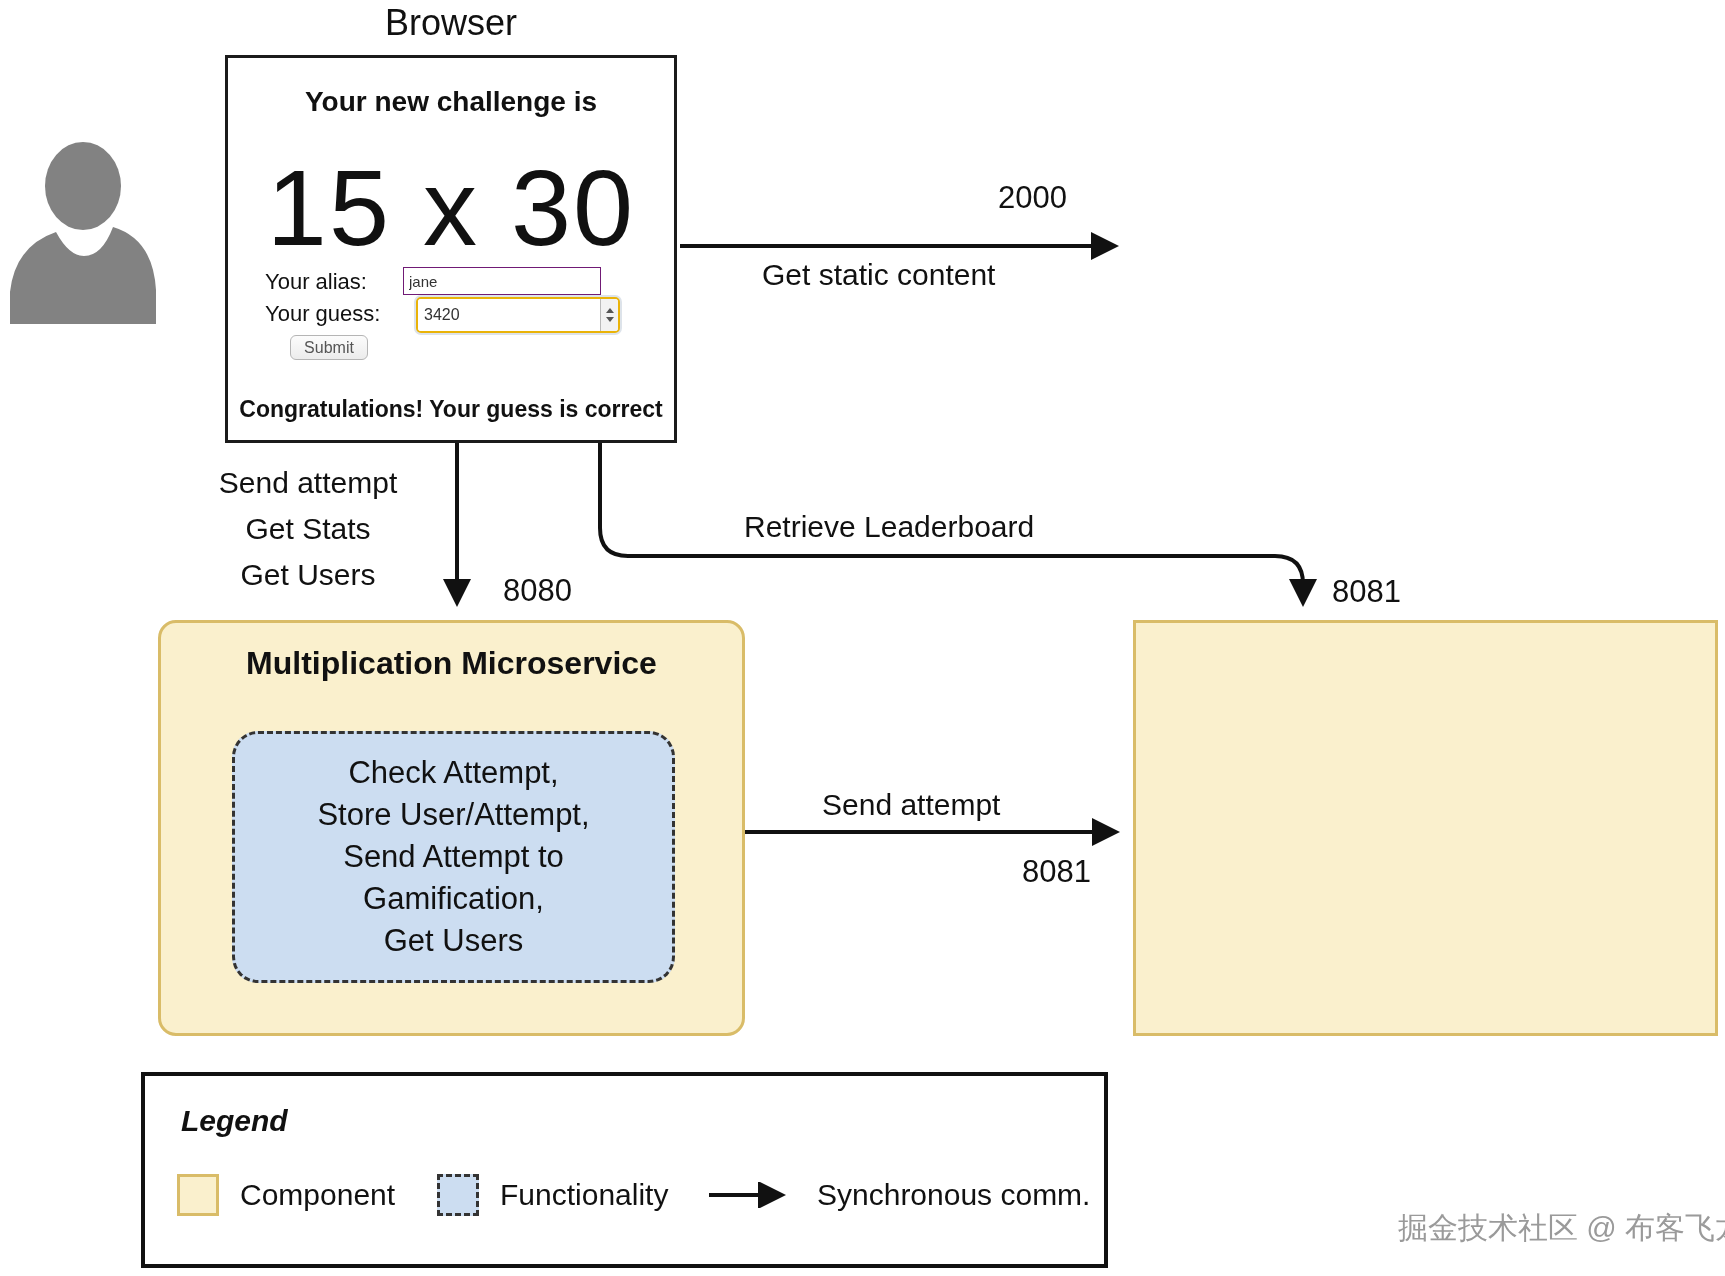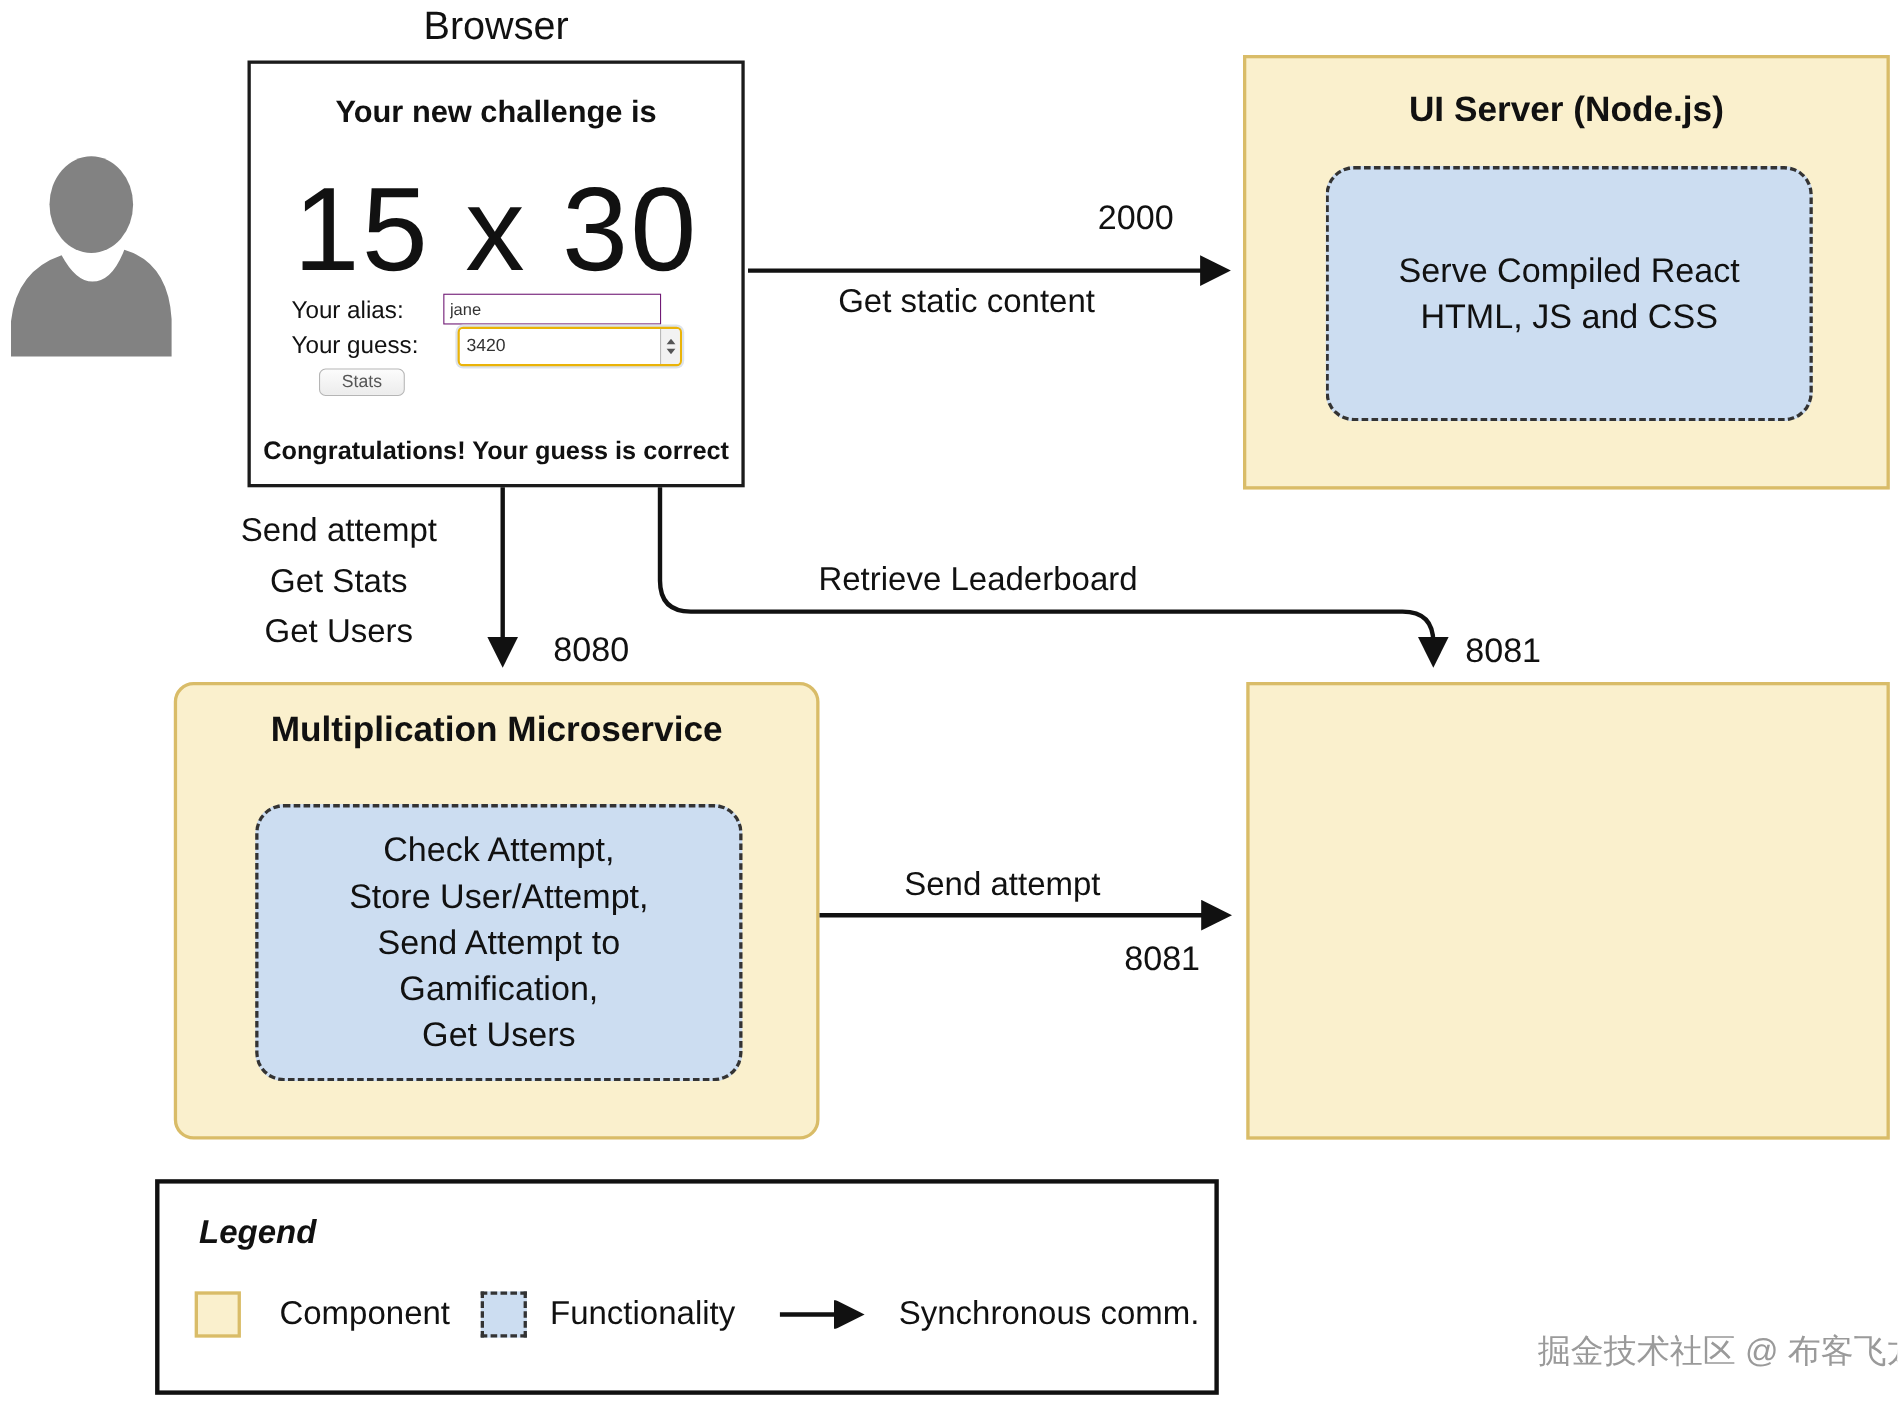--- a/index.html
+++ b/index.html
@@ -92,30 +92,25 @@
 
     <div class="bw-label" style="left:37px;top:243px;">Your guess:</div>
     <div class="guess-wrap" style="left:188px;top:239px;width:200px;height:32px;">
       <input value="3420" style="">
       <div class="spinner">
         <div class="tri-up"></div>
         <div class="tri-down"></div>
       </div>
     </div>
 
-    <button class="submit-btn" style="left:62px;top:277px;width:78px;height:25px;">Stats</button>
+    <button class="submit-btn" style="left:62px;top:277px;width:78px;height:25px;">Submit</button>
 
     <div class="bw-result" style="top:338px;">Congratulations! Your guess is correct</div>
   </div>
 
-  <div class="abs component-box" style="left:1130px;top:50px;width:588px;height:395px;">
-    <div class="box-title" style="position:absolute;top:28px;left:0;">UI Server (Node.js)</div>
-    <div class="abs func-box" style="left:72px;top:98px;width:443px;height:232px;">Serve Compiled React
-HTML, JS and CSS</div>
-  </div>
 
   <div class="abs component-box" style="left:158px;top:620px;width:587px;height:416px;border-radius:18px;">
     <div class="box-title" style="position:absolute;top:22px;left:0;">Multiplication Microservice</div>
     <div class="abs func-box" style="left:71px;top:108px;width:443px;height:252px;">Check Attempt,
 Store User/Attempt,
 Send Attempt to
 Gamification,
 Get Users</div>
   </div>
 
@@ -145,21 +140,21 @@
   <div class="abs conn-label" style="left:744px;top:510px;">Retrieve Leaderboard</div>
   <div class="abs port" style="left:1332px;top:574px;">8081</div>
 
   <div class="abs conn-label" style="left:822px;top:788px;">Send attempt</div>
   <div class="abs port" style="left:1022px;top:854px;">8081</div>
 
   <div class="abs legend-box" style="left:141px;top:1072px;width:967px;height:196px;">
     <div class="legend-title">Legend</div>
 
     <div class="swatch-component" style="left:32px;top:98px;"></div>
-    <div class="legend-label" style="left:109px;top:102px;">Component</div>
+    <div class="legend-label" style="left:95px;top:102px;">Component</div>
 
     <div class="swatch-functionality" style="left:292px;top:98px;"></div>
     <div class="legend-label" style="left:355px;top:102px;">Functionality</div>
 
     <svg style="position:absolute;left:562px;top:106px;" width="92" height="26" viewBox="0 0 92 26">
       <path d="M 2 13 L 72 13" stroke="#111" stroke-width="4" fill="none" marker-end="url(#ah)"></path>
     </svg>
     <div class="legend-label" style="left:672px;top:102px;">Synchronous comm.</div>
   </div>
 

